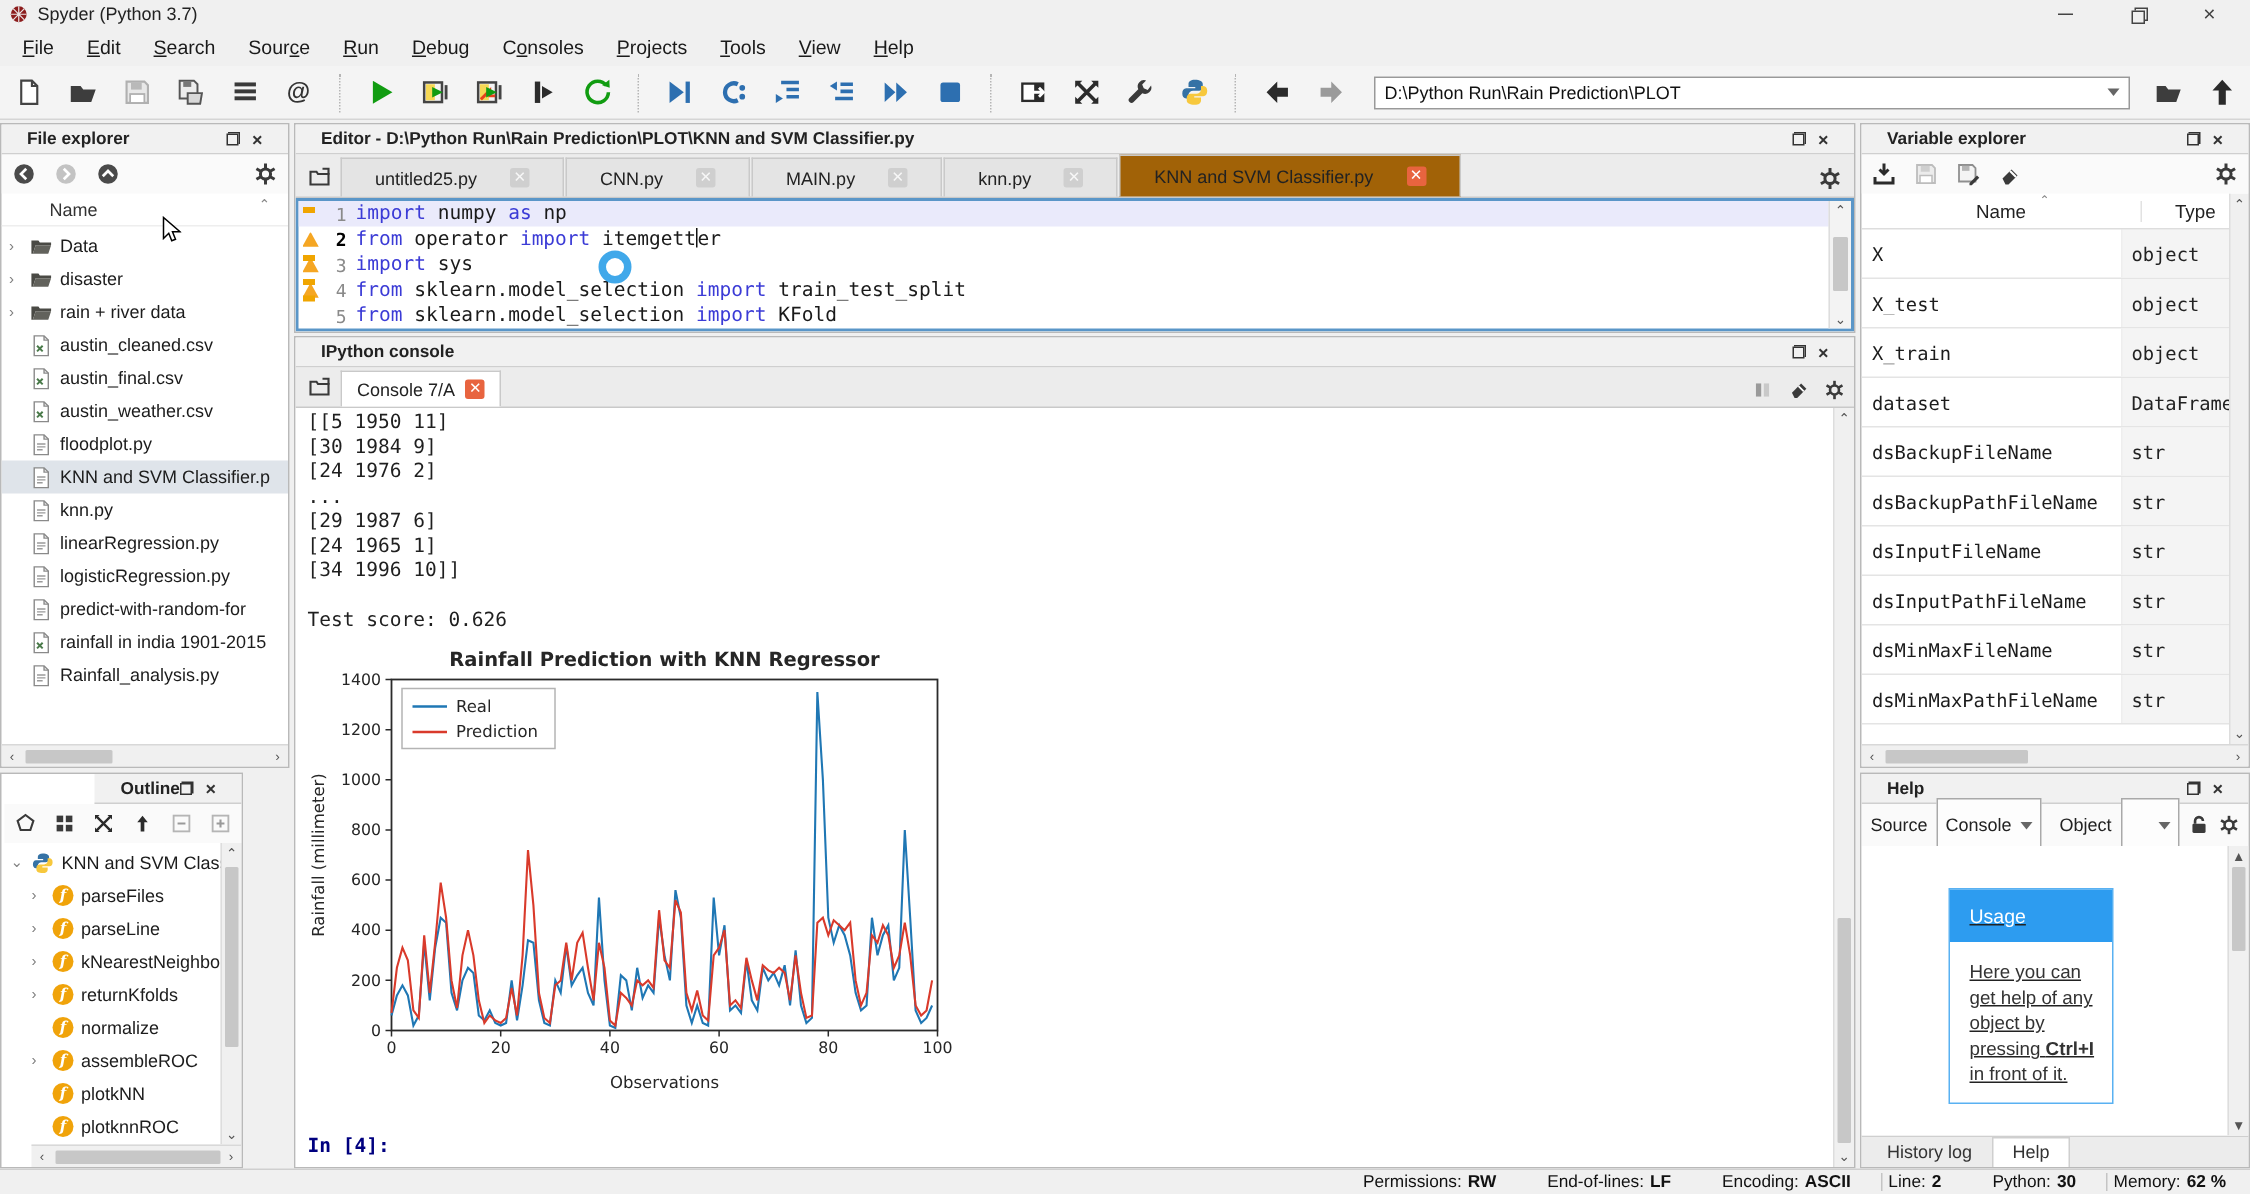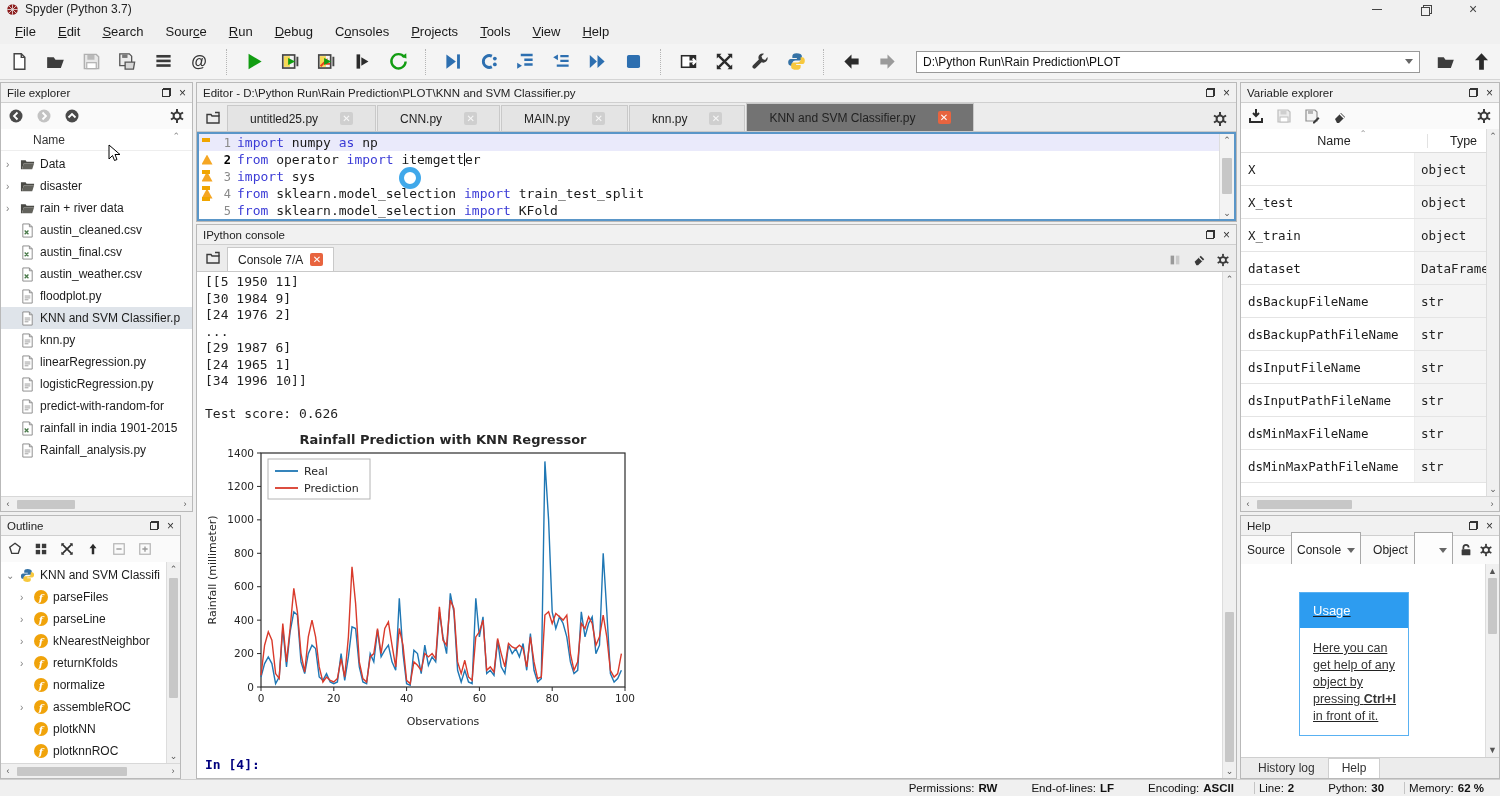--- a/index.html
+++ b/index.html
@@ -25,21 +25,21 @@
   .toolbar { position:absolute; top:44px; left:0; right:0; height:36px; background:#f4f4f4; border-bottom:1px solid #d5d5d5; display:flex; align-items:center; padding:0 8px; gap:14px; }
   .tbtn { width:22px; height:22px; display:flex; align-items:center; justify-content:center; flex:none; }
   .tbtn svg { width:19px; height:19px; }
   .tsep { width:1px; height:26px; border-left:1px dotted #b5b5b5; margin:0 2px; flex:none; }
   .path-combo { flex:1; height:22px; background:#fff; border:1px solid #999; display:flex; align-items:center; padding:0 6px; font-size:12px; color:#111; margin-left:4px; }
   .combo-arrow { margin-left:auto; width:0; height:0; border-left:4px solid transparent; border-right:4px solid transparent; border-top:5px solid #666; }
   .at-glyph { font-size:16px; font-weight:bold; color:#333; }
 
   
   .panel { position:absolute; background:#fff; border:1px solid #b9b9b9; display:flex; flex-direction:column; overflow:hidden; }
-  .panel-header { height:20px; flex:none; background:#f1f1f1; border-bottom:1px solid #cfcfcf; display:flex; align-items:center; padding:0 6px; font-size:11.5px; color:#222; }
+  .panel-header { height:20px; flex:none; background:#f1f1f1; border-bottom:1px solid #cfcfcf; display:flex; align-items:center; padding:0 17px; font-size:11.5px; color:#222;font-weight:bold; }
   .ph-btns { margin-left:auto; display:flex; gap:8px; align-items:center; }
   .float-glyph { position:relative; width:9px; height:9px; }
   .float-glyph::before { content:""; position:absolute; right:0; top:0; width:6px; height:6px; border:1px solid #333; }
   .float-glyph::after { content:""; position:absolute; left:0; bottom:0; width:6px; height:6px; border:1px solid #333; background:#f1f1f1; }
   .x-glyph { font-size:12px; color:#333; line-height:1; }
   .panel-toolbar { height:26px; flex:none; display:flex; align-items:center; gap:12px; padding:0 7px; background:#fafafa; }
   .pt-right { margin-left:auto; display:flex; gap:10px; align-items:center; }
   .icon16 svg { width:16px; height:16px; display:block; }
   .icon14 svg { width:14px; height:14px; display:block; }
 
@@ -65,21 +65,21 @@
   .icon-csv .i-csv { display:block !important; }
   .icon-py .i-py { display:block !important; }
 
   .fn-ico { width:14px; height:14px; flex:none; border-radius:50%; background:#f0a30a; color:#fff; font-size:10px; font-style:italic; font-weight:bold; display:flex; align-items:center; justify-content:center; font-family:"DejaVu Serif", serif; }
   .py-logo { width:15px; height:15px; flex:none; }
 
   
   .editor-tabbar { height:29px; flex:none; background:#ececec; display:flex; align-items:flex-end; padding-left:2px; border-bottom:1px solid #c9c9c9; }
   .browse-tabs { width:28px; height:26px; display:flex; align-items:center; justify-content:center; }
   .etab { height:26px; display:flex; align-items:center; gap:22px; padding:0 22px; font-size:12px; background:#e4e4e4; border:1px solid #c9c9c9; border-bottom:none; color:#222; margin-right:1px; }
-  .etab.active { background:#737373; height:28px;justify-content:flex-end; }
+  .etab.active { background:#a16207; height:28px;justify-content:flex-end; }
   .tab-close { width:13px; height:13px; border-radius:2px; background:#cfcfcf; color:#f7f7f7; font-size:10px; display:flex; align-items:center; justify-content:center; line-height:1; }
   .etab.active .tab-close, .ctab .tab-close { background:#e8643f; color:#fff; }
   .code-wrap { flex:1; position:relative; border:2px solid #5a96c8; background:#fff; overflow:hidden; }
   .code-area { font-family:"DejaVu Sans Mono", monospace; font-size:13px; }
   .code-line { display:flex; height:17px; align-items:center; }
   .code-line.hl { background:#eaeafb; }
   .gutter-warn { width:16px; flex:none; display:flex; justify-content:center; }
   .warn-tri { display:none; width:11px; height:10px; background:#f5a623; clip-path:polygon(50% 0,100% 100%,0 100%); position:relative; }
   .code-line.warn .warn-tri { display:block; }
   .ln { width:22px; flex:none; text-align:right; color:#8a8a8a; font-size:12px; padding-right:6px; }
@@ -580,21 +580,21 @@
             <span>Rainfall_analysis.py</span>
           </div>
         </div>
       <div class="hscroll">
         <span class="hs-arrow">‹</span>
         <div class="hs-thumb" style="width:58px; margin-left:2px;"></div>
         <span class="hs-arrow" style="margin-left:auto;">›</span>
       </div>
     </div>
 
-    <div class="panel" style="left:0; top:433px; width:181px; bottom:0;">
+    <div class="panel" style="left:0; top:433px; width:162px; bottom:0;align-items:flex-end;">
       <div class="panel-header">
         <span>Outline</span>
         <div class="ph-btns">
           <span class="float-glyph"></span>
           <span class="x-glyph">×</span>
         </div>
       </div>
       <div class="panel-toolbar">
         <span class="icon14">
             <svg viewBox="0 0 16 16">

